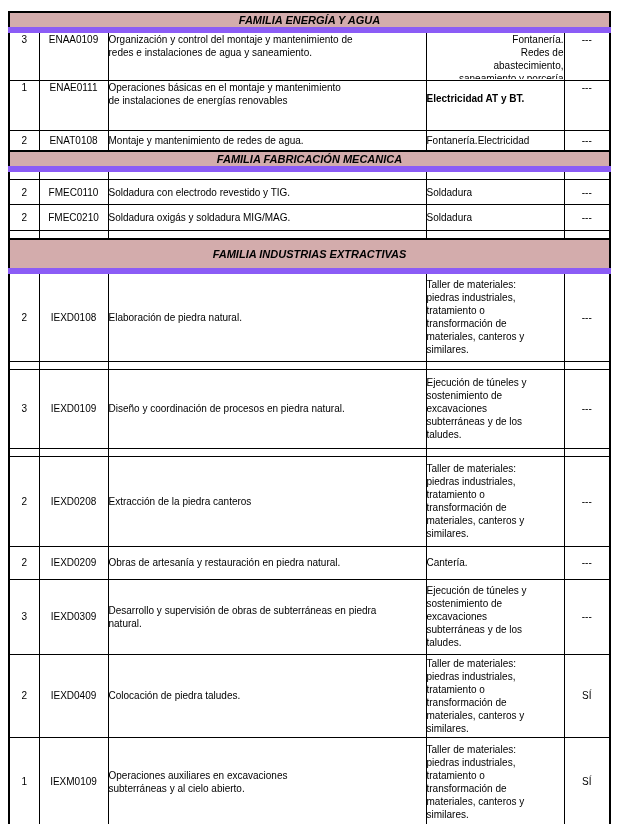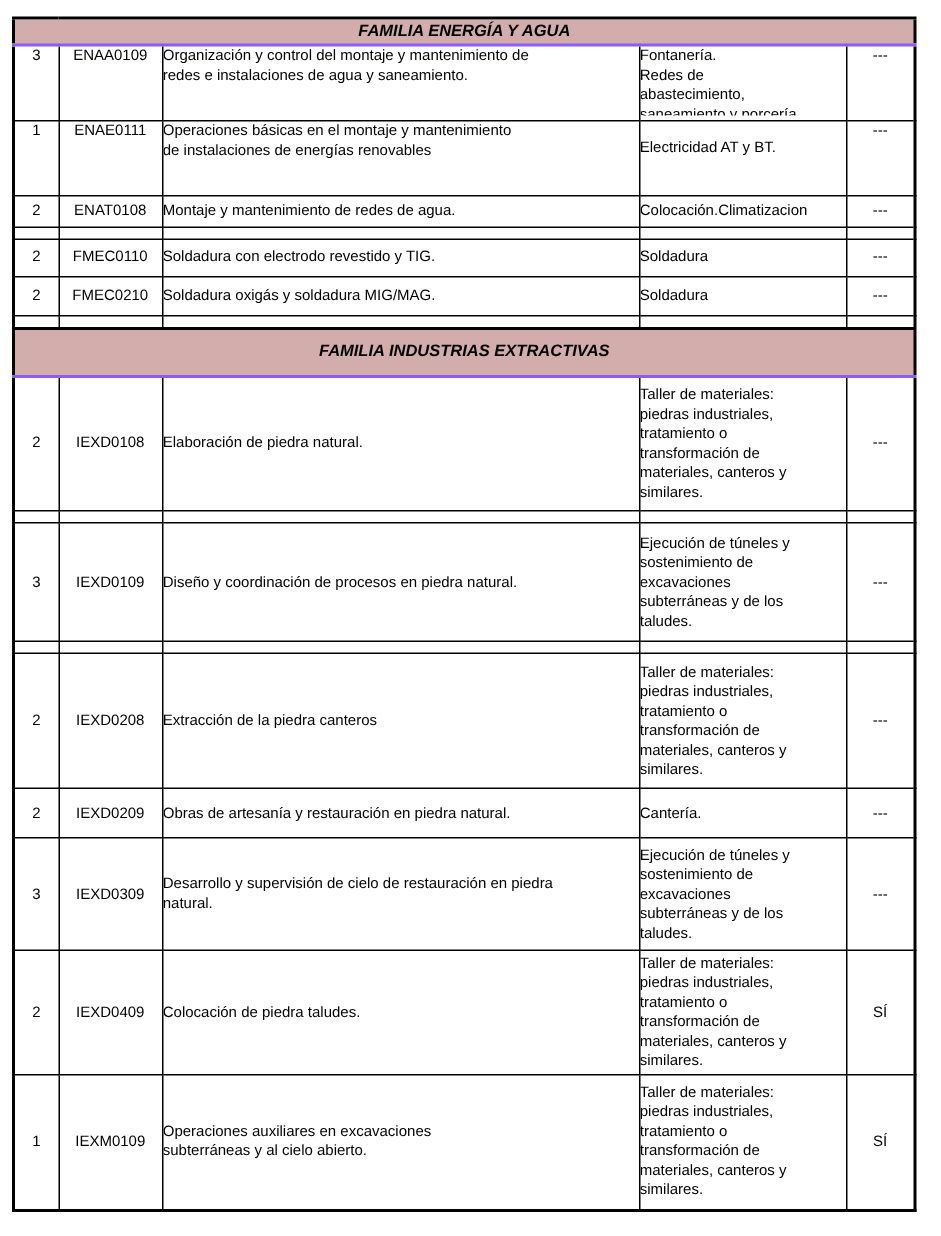--- a/index.html
+++ b/index.html
@@ -17,29 +17,29 @@
     font-size:10px;line-height:13px;
     vertical-align:middle;padding:0;overflow:hidden;
   }
   .c1,.c2,.c5{text-align:center;}
   .c3{padding:1px 4px;margin-left:28px;}
   .c4{padding:1px 4px 1px 6px;}
   .ml{white-space:pre-line;}
   tr.band td{
     background:#d3acac;
     text-align:center;font-weight:bold;font-style:italic;font-size:11px;
-    border-top:2px solid #000;border-bottom:2px solid #8b5cf6;
+    border-top:2px solid #000;border-bottom:6px solid #8b5cf6;
   }
   tr.spacer td{height:7px;}
   tr.vt td{vertical-align:top;}
   .pt5{padding-top:5px;}
   .pt10{padding-top:10px;}
-  .vmid{vertical-align:middle !important;}
+  .vmid{vertical-align:middle !important;font-weight:bold;}
   .c4t{vertical-align:top;padding-top:2px;margin-left:16px;}
-  .clip{height:46px;overflow:hidden;white-space:pre-line;}
+  .clip{height:46px;overflow:hidden;white-space:pre-line;text-align:right;}
 </style>
 </head>
 <body>
 
 <div class="page">
   <table class="doc">
     <colgroup>
       <col style="width:30px">
         <col style="width:69px">
         <col style="width:318px">
@@ -72,24 +72,27 @@
         <td class="c3 ml">Operaciones básicas en el montaje y mantenimiento
 de instalaciones de energías renovables</td>
         <td class="c4 ml vmid" style="padding-bottom:14px">Electricidad AT y BT.</td>
         <td class="c5 pt10">---</td>
       </tr>
 
       <tr style="height:21px">
         <td class="c1">2</td>
         <td class="c2">ENAT0108</td>
         <td class="c3 ml">Montaje y mantenimiento de redes de agua.</td>
-        <td class="c4 ml">Colocación.Climatizacion</td>
-        <td class="c5">---</td>
-      </tr>
-
+        <td class="c4 ml">Fontanería.Electricidad</td>
+        <td class="c5">---</td>
+      </tr>
+
+      <tr class="band" style="height:18px">
+        <td colspan="5">FAMILIA FABRICACIÓN MECANICA</td>
+      </tr>
 
       <tr class="spacer">
         <td></td>
           <td></td>
           <td></td>
           <td></td>
           <td></td>
       </tr>
 
       <tr style="height:25px">
@@ -178,21 +181,21 @@
         <td class="c1">2</td>
         <td class="c2">IEXD0209</td>
         <td class="c3 ml">Obras de artesanía y restauración en piedra natural.</td>
         <td class="c4 ml">Cantería.</td>
         <td class="c5">---</td>
       </tr>
 
       <tr style="height:75px">
         <td class="c1">3</td>
         <td class="c2">IEXD0309</td>
-        <td class="c3 ml">Desarrollo y supervisión de cielo de restauración en piedra
+        <td class="c3 ml">Desarrollo y supervisión de obras de subterráneas en piedra
 natural.</td>
         <td class="c4 ml c4t">Ejecución de túneles y
 sostenimiento de
 excavaciones
 subterráneas y de los
 taludes.</td>
         <td class="c5">---</td>
       </tr>
 
       <tr style="height:83px">

